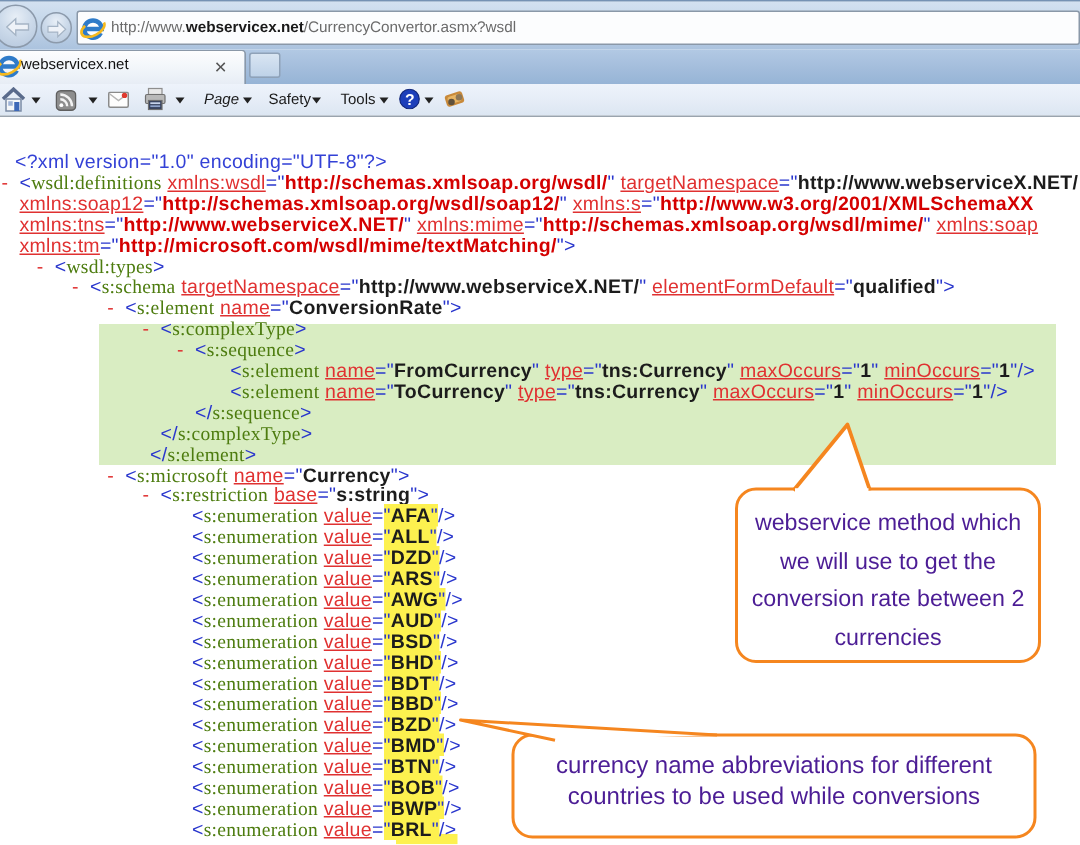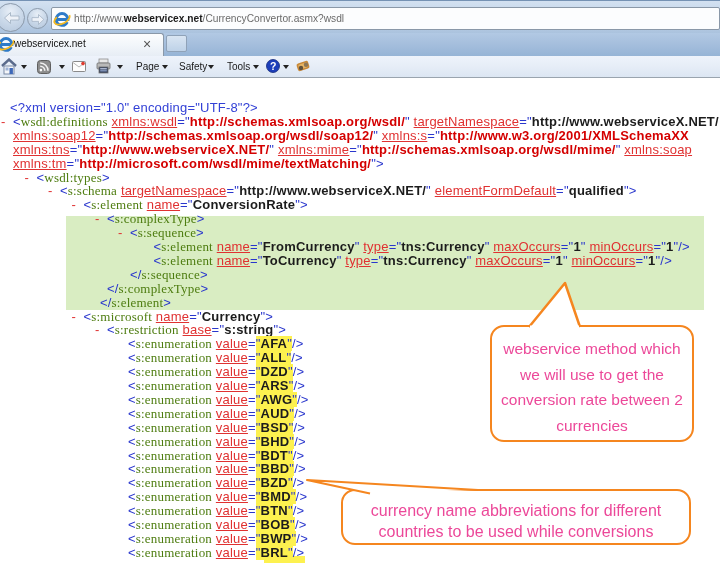--- a/index.html
+++ b/index.html
@@ -30,23 +30,23 @@
 .m{color:#2936cd;}   
 .t{color:#4d7c0f;font-family:Liberation Serif, serif;}   
 .a{color:#e03131;text-decoration:underline;}   
 .v{color:#1c1c1c;font-weight:bold;} 
 .nv{color:#d40000;font-weight:bold;text-align:right;} 
 .pi{color:#3341d6;}  
 .dash{position:absolute;left:-12px;color:#e03131;}
 .hl{background:#fdf14f;}
 #green{position:absolute;left:66px;top:138px;width:638px;height:94px;background:#d9edc2;}
 
-.bubble{position:absolute;background:#fff;border:2.5px solid #f5861f;border-radius:14px;box-sizing:border-box;text-align:center;color:#ec4899;}
+.bubble{position:absolute;background:#fff;border:2.5px solid #f5861f;border-radius:14px;box-sizing:border-box;text-align:center;color:#4c1d95;}
 #bub1{left:490px;top:325px;width:204px;height:117px;font-size:15.5px;line-height:25.6px;padding-top:9px;}
-#bub2{left:341px;top:489px;width:350px;height:56px;font-size:16px;line-height:21px;padding-top:9px;}
+#bub2{left:341px;top:489px;width:350px;height:70px;font-size:16px;line-height:21px;padding-top:9px;}
 .tail{position:absolute;}
 </style>
 </head>
 <body>
 
 <div id="topbar"></div>
 <div id="addrbar"></div>
 <div class="circle" id="backc"></div>
 <div class="circle" id="fwdc"></div>
 <svg class="navarrow" style="left:1px;top:9px" width="21" height="18" viewBox="0 0 21 18">
@@ -97,21 +97,21 @@
     <circle cx="11" cy="2.6" r="1.8" fill="#e03a2f"></circle>
   </svg>
   <svg class="tbicon" style="left:96px;top:2px" width="15" height="16" viewBox="0 0 15 16">
     <rect x="3" y="1" width="9" height="4" fill="#e8e8e8" stroke="#8e8e8e" stroke-width="0.8"></rect>
     <rect x="1" y="5" width="13" height="6" rx="1" fill="#b9b9b9" stroke="#6f6f6f" stroke-width="0.8"></rect>
     <rect x="3" y="9" width="9" height="6" fill="#35415e" stroke="#6f6f6f" stroke-width="0.8"></rect>
     <rect x="4.2" y="10.2" width="6.6" height="1.2" fill="#c7d3ea"></rect>
     <rect x="4.2" y="12.2" width="6.6" height="1.2" fill="#8fa3c9"></rect>
   </svg>
   <div class="dd" style="left:117px;top:9px"></div>
-  <div class="tbtext" style="left:136px;">Page</div>
+  <div class="tbtext" style="left:136px;font-style:italic;">Page</div>
   <div class="dd" style="left:162px;top:9px"></div>
   <div class="tbtext" style="left:179px;">Safety</div>
   <div class="dd" style="left:208px;top:9px"></div>
   <div class="tbtext" style="left:227px;">Tools</div>
   <div class="dd" style="left:253px;top:9px"></div>
   <svg class="tbicon" style="left:266px;top:3px" width="14" height="14" viewBox="0 0 14 14">
     <circle cx="7" cy="7" r="6.5" fill="#1d3fba"></circle>
     <circle cx="7" cy="7" r="6.5" fill="none" stroke="#12277a" stroke-width="0.8"></circle>
     <text x="4" y="11" font-size="10.5" font-weight="bold" fill="#fff" font-family="Liberation Sans">?</text>
   </svg>

